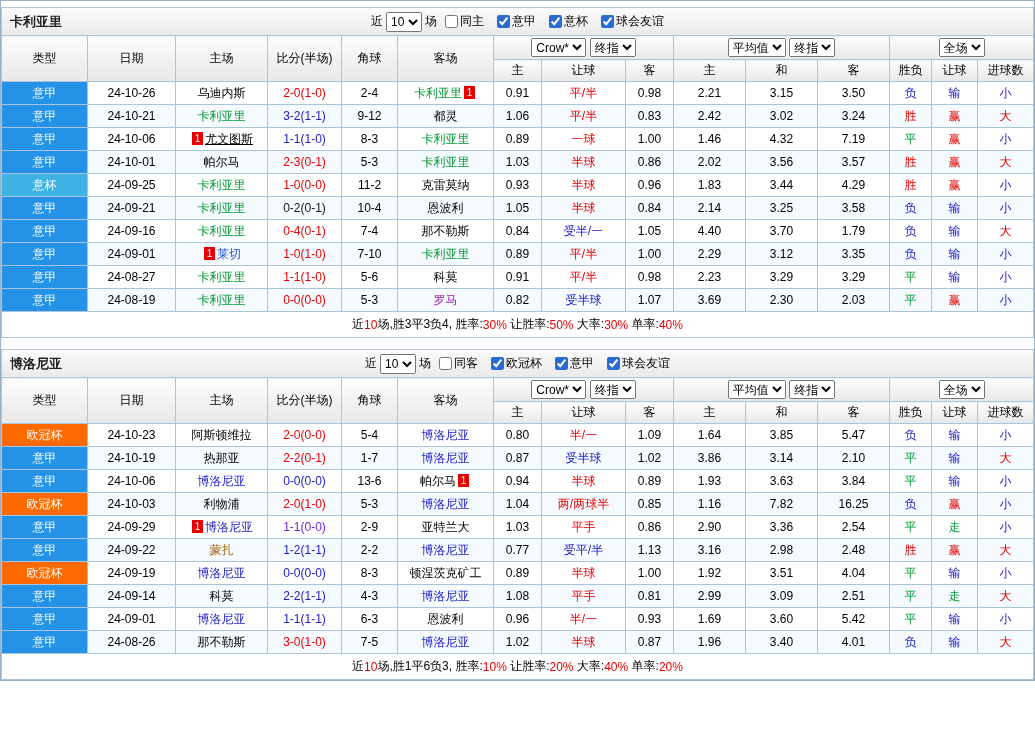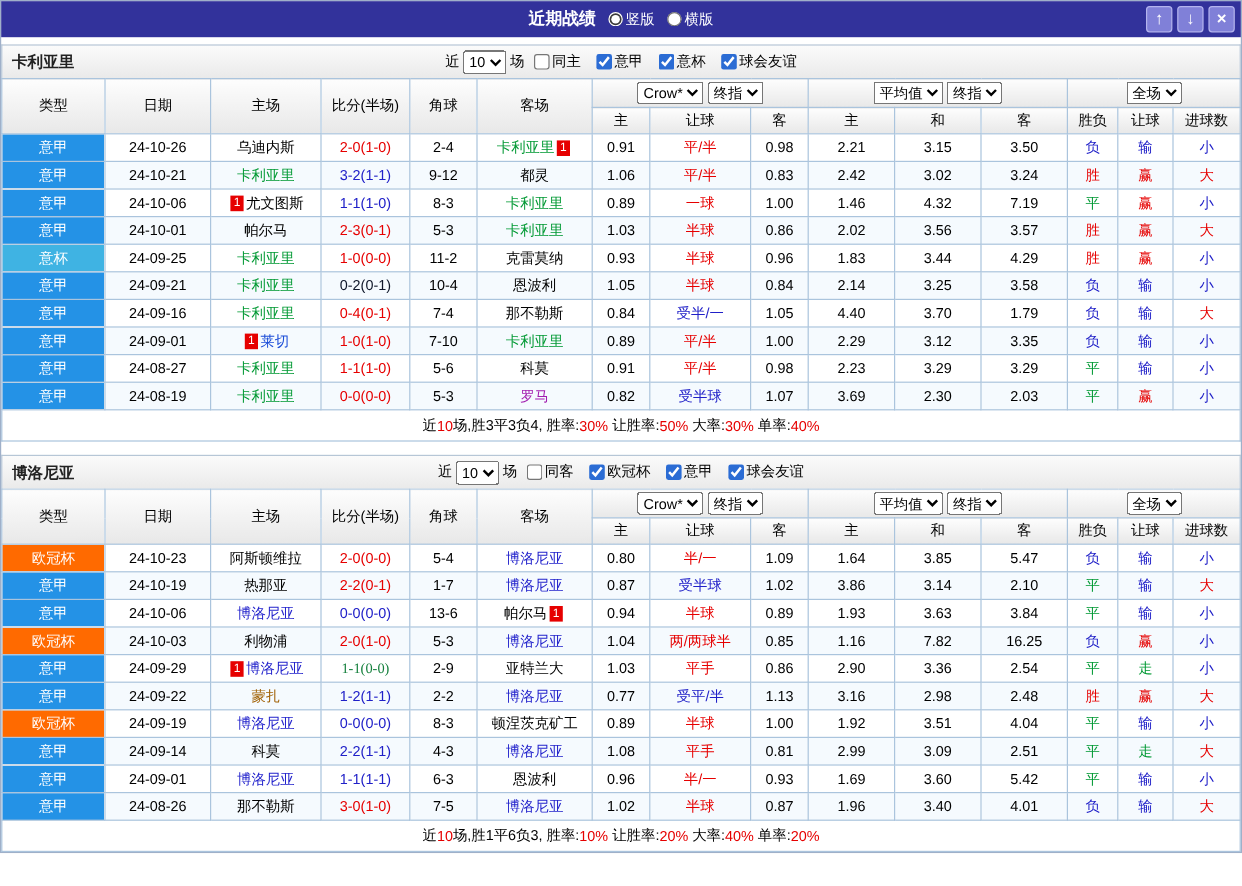--- a/index.html
+++ b/index.html
@@ -36,36 +36,20 @@
 
   .summary { height: 26px; border: 1px solid #AAC4DD; border-top: 0; display: flex; align-items: center; justify-content: center; font-size: 12px; color: #000; }
   .summary span { white-space: pre; }
   .red-txt { color: #E60000; }
 </style>
 </head>
 <body>
 
 <div class="page">
 
-  <div class="titlebar">
-    <span class="tb-title">近期战绩</span>
-    <label class="tb-radio">
-      <input type="radio" name="viewmode" checked="" style="">
-      <span>竖版</span>
-    </label>
-    <label class="tb-radio">
-      <input type="radio" name="viewmode" style="">
-      <span>横版</span>
-    </label>
-    <div class="tb-buttons">
-      <div class="tb-btn">↑</div>
-      <div class="tb-btn">↓</div>
-      <div class="tb-btn">×</div>
-    </div>
-  </div>
 
   <div class="gap-top"></div>
 
   <section>
     <div class="filterbar">
       <span class="team-name">卡利亚里</span>
       <div class="filter-controls">
         <span>近</span>
         <select>
           <option>10</option>
@@ -173,21 +157,21 @@
             <td>2.42</td>
             <td>3.02</td>
             <td>3.24</td>
             <td style="color: rgb(230, 0, 0);">胜</td>
             <td style="color: rgb(230, 0, 0);">赢</td>
             <td style="color: rgb(230, 0, 0);">大</td>
           </tr>
           <tr>
             <td style="background: rgb(36, 146, 230); color: rgb(255, 255, 255);">意甲</td>
             <td>24-10-06</td>
-            <td><span class="badge">1</span><span class="team-link" style="color: rgb(0, 0, 0);">尤文图斯</span></td>
+            <td><span class="badge">1</span><span class="team-link" style="color: rgb(0, 0, 0); text-decoration: underline;">尤文图斯</span></td>
             <td style="color: rgb(32, 32, 200);">1-1(1-0)</td>
             <td>8-3</td>
             <td><span class="team-link" style="color: rgb(0, 153, 51);">卡利亚里</span></td>
             <td>0.89</td>
             <td style="color: rgb(230, 0, 0);">一球</td>
             <td>1.00</td>
             <td>1.46</td>
             <td>4.32</td>
             <td>7.19</td>
             <td style="color: rgb(0, 153, 51);">平</td>
@@ -478,21 +462,21 @@
             <td>7.82</td>
             <td>16.25</td>
             <td style="color: rgb(32, 32, 200);">负</td>
             <td style="color: rgb(230, 0, 0);">赢</td>
             <td style="color: rgb(32, 32, 200);">小</td>
           </tr>
           <tr>
             <td style="background: rgb(36, 146, 230); color: rgb(255, 255, 255);">意甲</td>
             <td>24-09-29</td>
             <td><span class="badge">1</span><span class="team-link" style="color: rgb(35, 35, 204);">博洛尼亚</span></td>
-            <td style="color: #15803d; font-family: Liberation Serif, serif;">1-1(0-0)</td>
+            <td style="color: #6d28d9;">1-1(0-0)</td>
             <td>2-9</td>
             <td><span class="team-link" style="color: rgb(0, 0, 0);">亚特兰大</span></td>
             <td>1.03</td>
             <td style="color: rgb(230, 0, 0);">平手</td>
             <td>0.86</td>
             <td>2.90</td>
             <td>3.36</td>
             <td>2.54</td>
             <td style="color: rgb(0, 153, 51);">平</td>
             <td style="color: rgb(0, 153, 51);">走</td>

